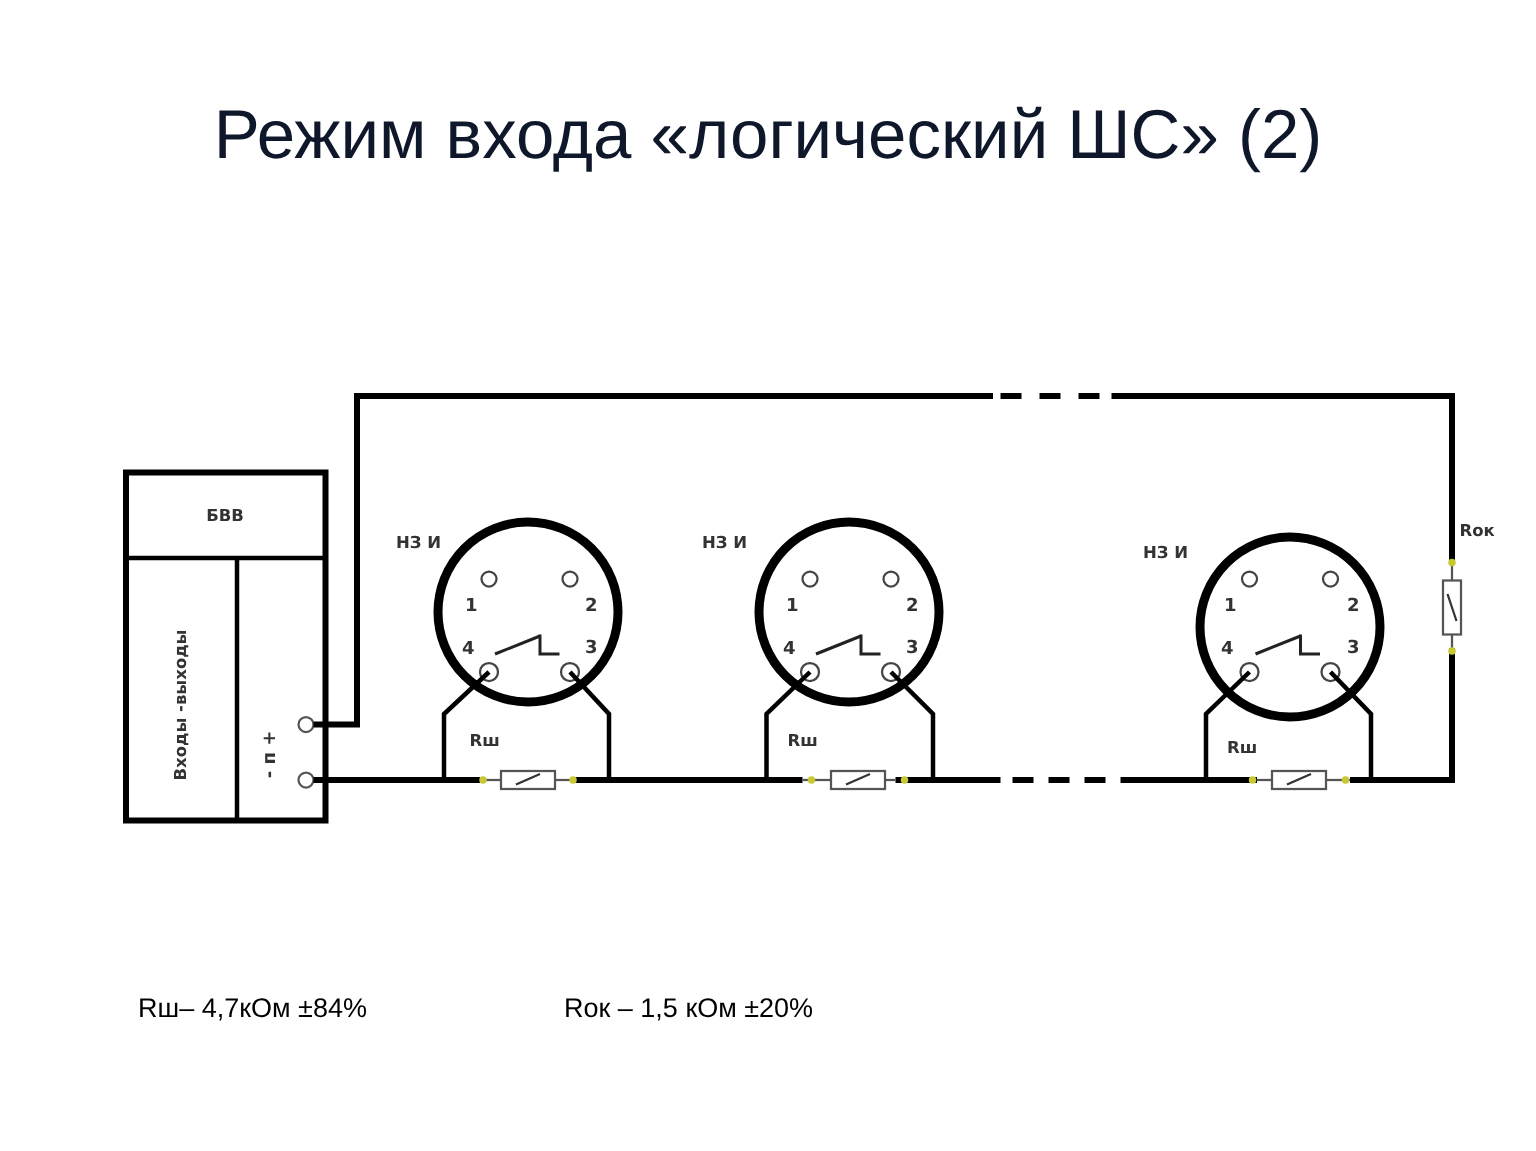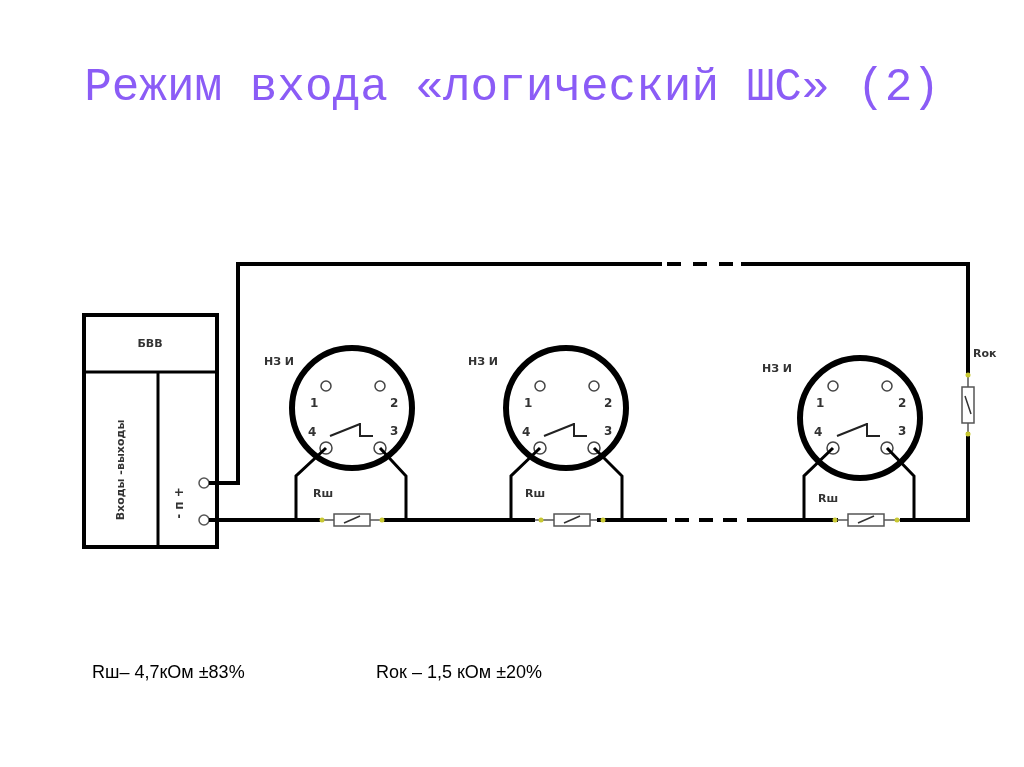--- a/index.html
+++ b/index.html
@@ -1,19 +1,19 @@
 <!DOCTYPE html>
 <html><head>
 <meta charset="utf-8">
 <style>
   html, body { margin: 0; padding: 0; background: #ffffff; }
   body { width: 1024px; height: 767px; position: relative; overflow: hidden; font-family: "Liberation Sans", sans-serif; }
   .title {
     position: absolute; left: 0; top: 62px; width: 1024px; text-align: center;
-    font-family: Liberation Mono, monospace; font-size: 46px; color: #8b5cf6; letter-spacing: 0px;
+    font-family: Liberation Sans, sans-serif; font-size: 46px; color: #0f172a; letter-spacing: 0px;
   }
   svg.diagram { position: absolute; left: 0; top: 0; }
   .legend {
     position: absolute; top: 662px; font-family: "Liberation Sans", sans-serif; font-size: 18px; color: #000;
   }
   .lbl { font-family: "DejaVu Sans", sans-serif; font-weight: bold; fill: #333; }
 </style>
 </head>
 <body>
 
@@ -140,14 +140,14 @@
     <text class="lbl" x="973" y="357" font-size="11">Rок</text>
     <line x1="968" y1="375" x2="968" y2="387" stroke="#555" stroke-width="1.5"></line>
     <rect x="962" y="387" width="12" height="36" fill="#fff" stroke="#555" stroke-width="1.5"></rect>
     <line x1="965" y1="396" x2="971" y2="414" stroke="#333" stroke-width="1.5"></line>
     <line x1="968" y1="423" x2="968" y2="432" stroke="#555" stroke-width="1.5"></line>
     <circle cx="968" cy="375" r="2.5" fill="#c8c832"></circle>
     <circle cx="968" cy="434" r="2.5" fill="#c8c832"></circle>
   </g>
 </svg>
 
-<div class="legend" style="left:92px;">Rш– 4,7кОм ±83%</div>
+<div class="legend" style="left:92px;">Rш– 4,7кОм ±84%</div>
 <div class="legend" style="left:376px;">Rок – 1,5 кОм ±20%</div>
 
 </body></html>

